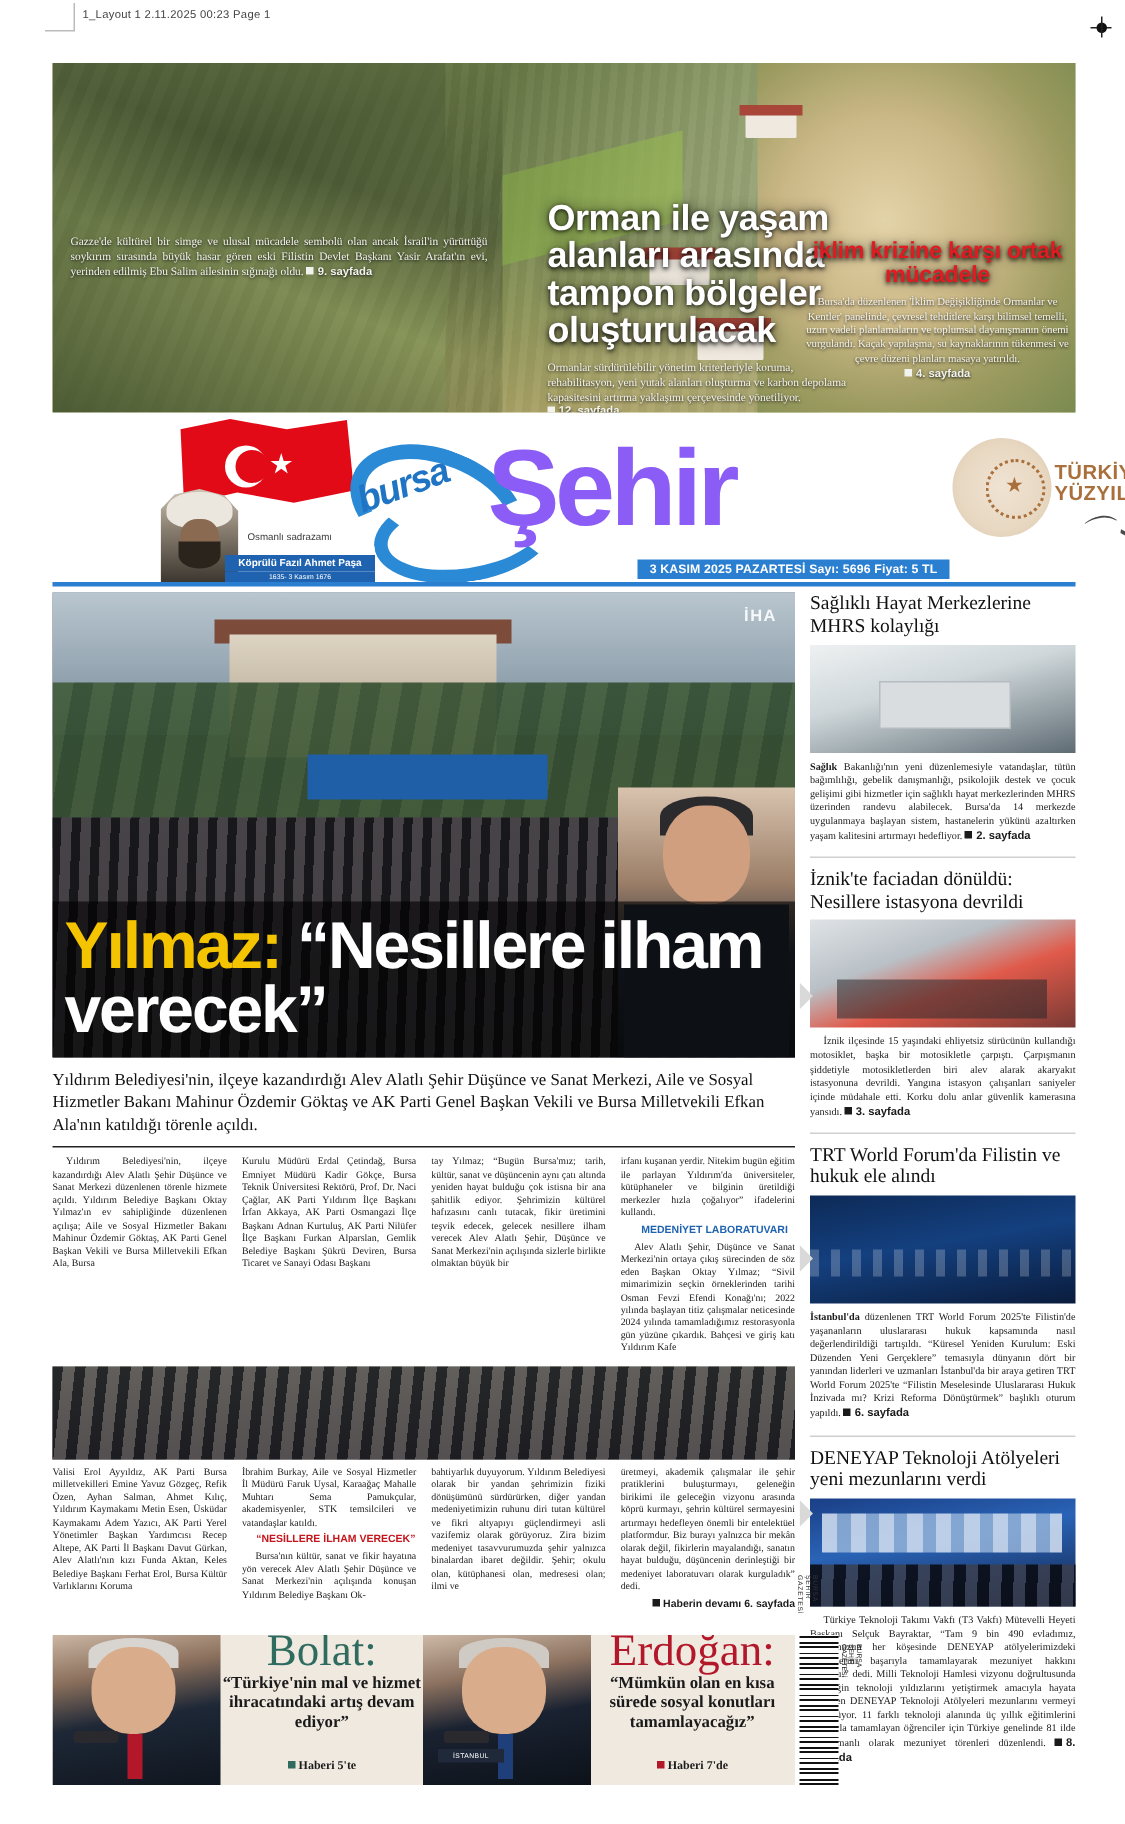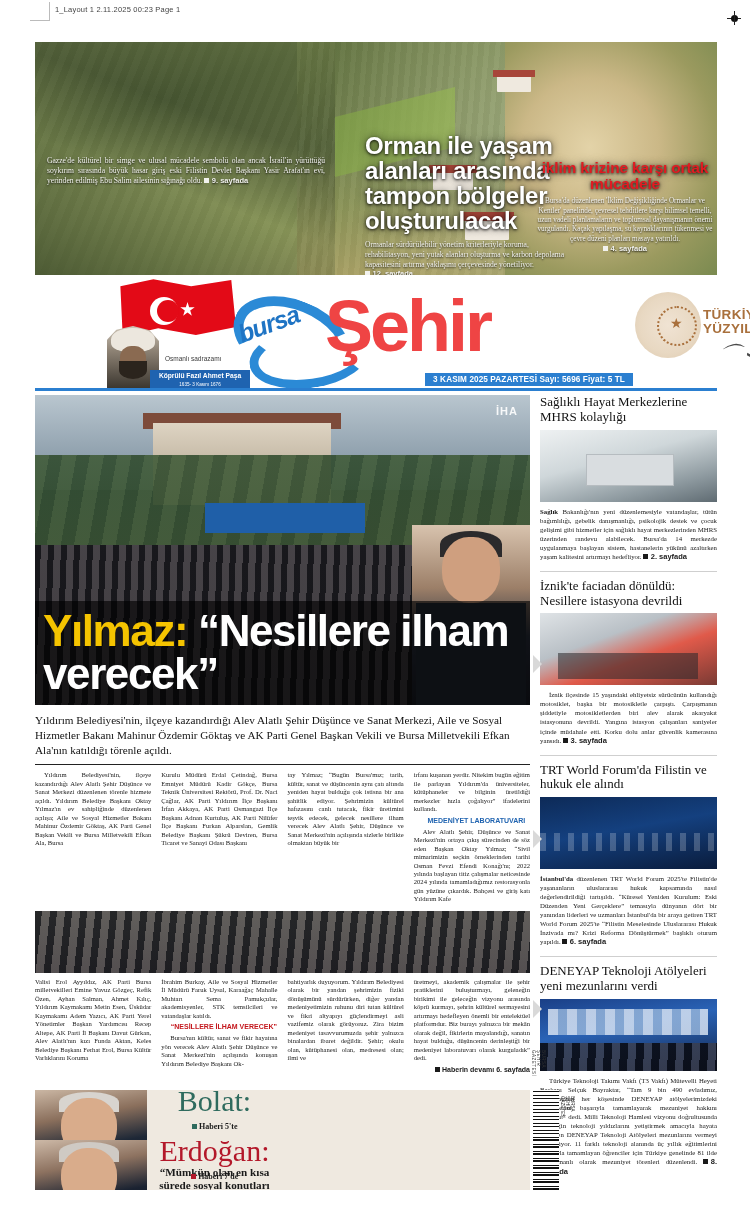--- a/index.html
+++ b/index.html
@@ -144,21 +144,21 @@
   }
   .swoosh2{
     position:absolute; left:214px; top:48px; width:120px; height:62px;
     border:9px solid #2b8ad6; border-radius:50%;
     border-right-color:transparent; border-top-color:transparent;
     transform:rotate(-8deg);
   }
   .logo-sehir{
     position:absolute; left:290px; top:12px;
     font-family:"Liberation Sans",sans-serif; font-weight:bold;
-    font-size:72px; color:#ef4444; letter-spacing:-3px; line-height:1;
+    font-size:72px; color:#8b5cf6; letter-spacing:-3px; line-height:1;
   }
   .dateline{
     position:absolute; left:390px; top:95px; width:208px; height:13px;
     background:#2b7fd0; color:#fff;
     font-family:"Liberation Sans",sans-serif; font-weight:bold; font-size:8.2px;
     line-height:13px; text-align:center; letter-spacing:.1px;
   }
   .tyz{
     position:absolute; left:600px; top:12px; width:140px; height:72px;
   }
@@ -270,21 +270,21 @@
     background:repeating-linear-gradient(92deg, rgba(10,12,20,.9) 0 8px, rgba(60,62,75,.8) 8px 16px);}
   .rail .body{ font-size:6.8px; line-height:1.33; text-align:justify; color:#1a1a1a; }
   .rail .body b{ font-weight:bold; }
   .rail .body .ind{ display:block; text-indent:9px; }
   .rail .sect{ margin-bottom:9px; }
   .rail-divider{ height:1px; background:#cfcfcf; margin:6px 0 7px; }
 
   
   .bottom{
     position:absolute; left:35px; top:1090px; width:495px; height:100px;
-    background:#efe9e0; overflow:hidden; display:flex;flex-direction:column;
+    background:#efe9e0; overflow:hidden; display:flex;
   }
   .bhalf{ position:relative; width:247px; height:100px; }
   .bhalf.right{ width:248px; }
   .bphoto{ position:absolute; left:0; top:0; width:112px; height:100px; }
   .bp1{ background:linear-gradient(170deg,#cbb7a4 0%,#8a6f5c 28%,#1d2736 55%,#10161f 100%); }
   .bp2{ background:linear-gradient(170deg,#cdb9a7 0%,#8d7260 28%,#1a2231 55%,#0d1219 100%); }
   .bp-face{ position:absolute; left:26px; top:8px; width:56px; height:58px; border-radius:46%; background:#d9ac8b; }
   .bp-hair{ position:absolute; left:24px; top:2px; width:60px; height:20px; border-radius:50% 50% 0 0; background:#d8d4cf; }
   .bp-hair.dark{ background:#cfcac4; }
   .bp-tie{ position:absolute; left:50px; top:66px; width:10px; height:30px; background:#b3182a; }
@@ -346,21 +346,21 @@
     <div class="tb-house" style="left:462px;top:34px;width:34px;height:16px;"></div>
     <div class="tb-roof" style="left:458px;top:28px;width:42px;height:7px;"></div>
     <div class="tb-house" style="left:398px;top:130px;width:40px;height:18px;"></div>
     <div class="tb-roof" style="left:394px;top:123px;width:48px;height:8px;"></div>
     <div class="tb-house" style="left:430px;top:178px;width:44px;height:20px;"></div>
     <div class="tb-roof" style="left:425px;top:170px;width:54px;height:9px;"></div>
     <div class="tb-field" style="left:300px;top:60px;width:120px;height:60px;transform:skewY(-14deg);"></div>
 
     <div class="hl-block" id="hl1">
       <div class="hl-body">
-        <span>Gazze'de kültürel bir simge ve ulusal mücadele sembolü olan ancak İsrail'in yürüttüğü soykırım sırasında büyük hasar giriş eski Filistin Devlet Başkanı Yasir Arafat'ın evi, yerinden edilmiş Ebu Salim ailesinin sığınağı oldu.</span>
+        <span>Gazze'de kültürel bir simge ve ulusal mücadele sembolü olan ancak İsrail'in yürüttüğü soykırım sırasında büyük hasar gören eski Filistin Devlet Başkanı Yasir Arafat'ın evi, yerinden edilmiş Ebu Salim ailesinin sığınağı oldu.</span>
         <span class="pageref"><span class="sq"></span><span>9. sayfada</span></span>
       </div>
     </div>
 
     <div class="hl-block" id="hl2">
       <div class="hl-title">Orman ile yaşam alanları arasında tampon bölgeler oluşturulacak</div>
       <div class="hl-body">
         <span>Ormanlar sürdürülebilir yönetim kriterleriyle koruma, rehabilitasyon, yeni yutak alanları oluşturma ve karbon depolama kapasitesini artırma yaklaşımı çerçevesinde yönetiliyor.</span><br>
         <span class="pageref"><span class="sq"></span><span>12. sayfada</span></span>
       </div>
@@ -515,20 +515,21 @@
 
   <div class="bottom">
     <div class="bhalf">
       <div class="bphoto bp1">
         <div class="bp-hair"></div>
           <div class="bp-face"></div>
           <div class="bp-tie"></div>
           <div class="bp-mic"></div>
       </div>
       <div class="bname green">Bolat:</div>
+      <div class="bquote">“Türkiye'nin mal ve hizmet ihracatındaki artış devam ediyor”</div>
       <div class="bref"><span class="sq"></span><span>Haberi 5'te</span></div>
     </div>
     <div class="bhalf right">
       <div class="bphoto bp2">
         <div class="bp-hair dark"></div>
           <div class="bp-face"></div>
           <div class="bp-tie blue"></div>
         <div class="bp-mic"></div>
         <div class="bp-mic-label">İSTANBUL</div>
       </div>

